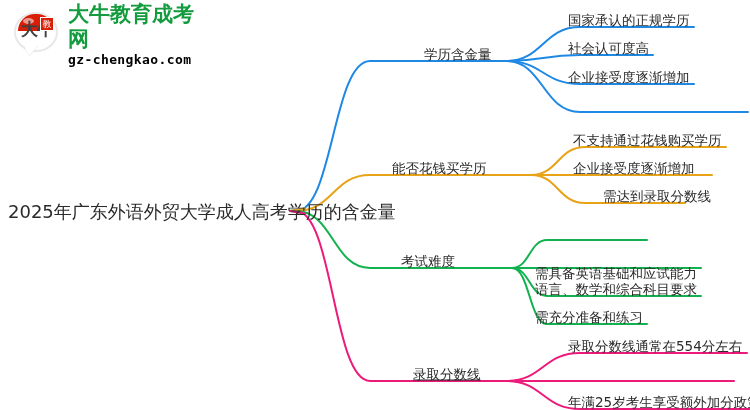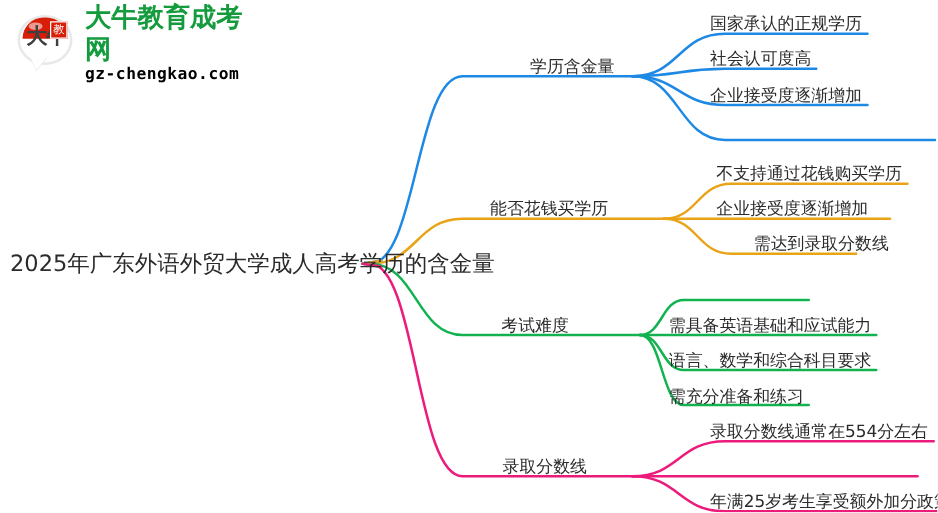--- a/index.html
+++ b/index.html
@@ -196,20 +196,20 @@
   <div class="node-label leaf-label" style="left:568px; top:27px;">国家承认的正规学历</div>
   <div class="node-label leaf-label" style="left:568px; top:55px;">社会认可度高</div>
   <div class="node-label leaf-label" style="left:568px; top:84px;">企业接受度逐渐增加</div>
 
   <div class="node-label branch-label" style="left:392px; top:175px;">能否花钱买学历</div>
   <div class="node-label leaf-label" style="left:573px; top:147px;">不支持通过花钱购买学历</div>
   <div class="node-label leaf-label" style="left:573px; top:175px;">企业接受度逐渐增加</div>
   <div class="node-label leaf-label" style="left:603px; top:203px;">需达到录取分数线</div>
 
   <div class="node-label branch-label" style="left:401px; top:268px;">考试难度</div>
-  <div class="node-label leaf-label" style="left:535px; top:268px;">需具备英语基础和应试能力</div>
+  <div class="node-label leaf-label" style="left:535px; top:280px;">需具备英语基础和应试能力</div>
   <div class="node-label leaf-label" style="left:535px; top:296px;">语言、数学和综合科目要求</div>
   <div class="node-label leaf-label" style="left:535px; top:324px;font-family:Liberation Serif, serif;">需充分准备和练习</div>
 
-  <div class="node-label branch-label" style="left:402px; top:381px;">录取分数线</div>
+  <div class="node-label branch-label" style="left:413px; top:381px;text-decoration:underline;">录取分数线</div>
   <div class="node-label leaf-label" style="left:568px; top:353px;">录取分数线通常在554分左右</div>
   <div class="node-label leaf-label" style="left:568px; top:409px;">年满25岁考生享受额外加分政策</div>
 </div>
 
 </body></html>

